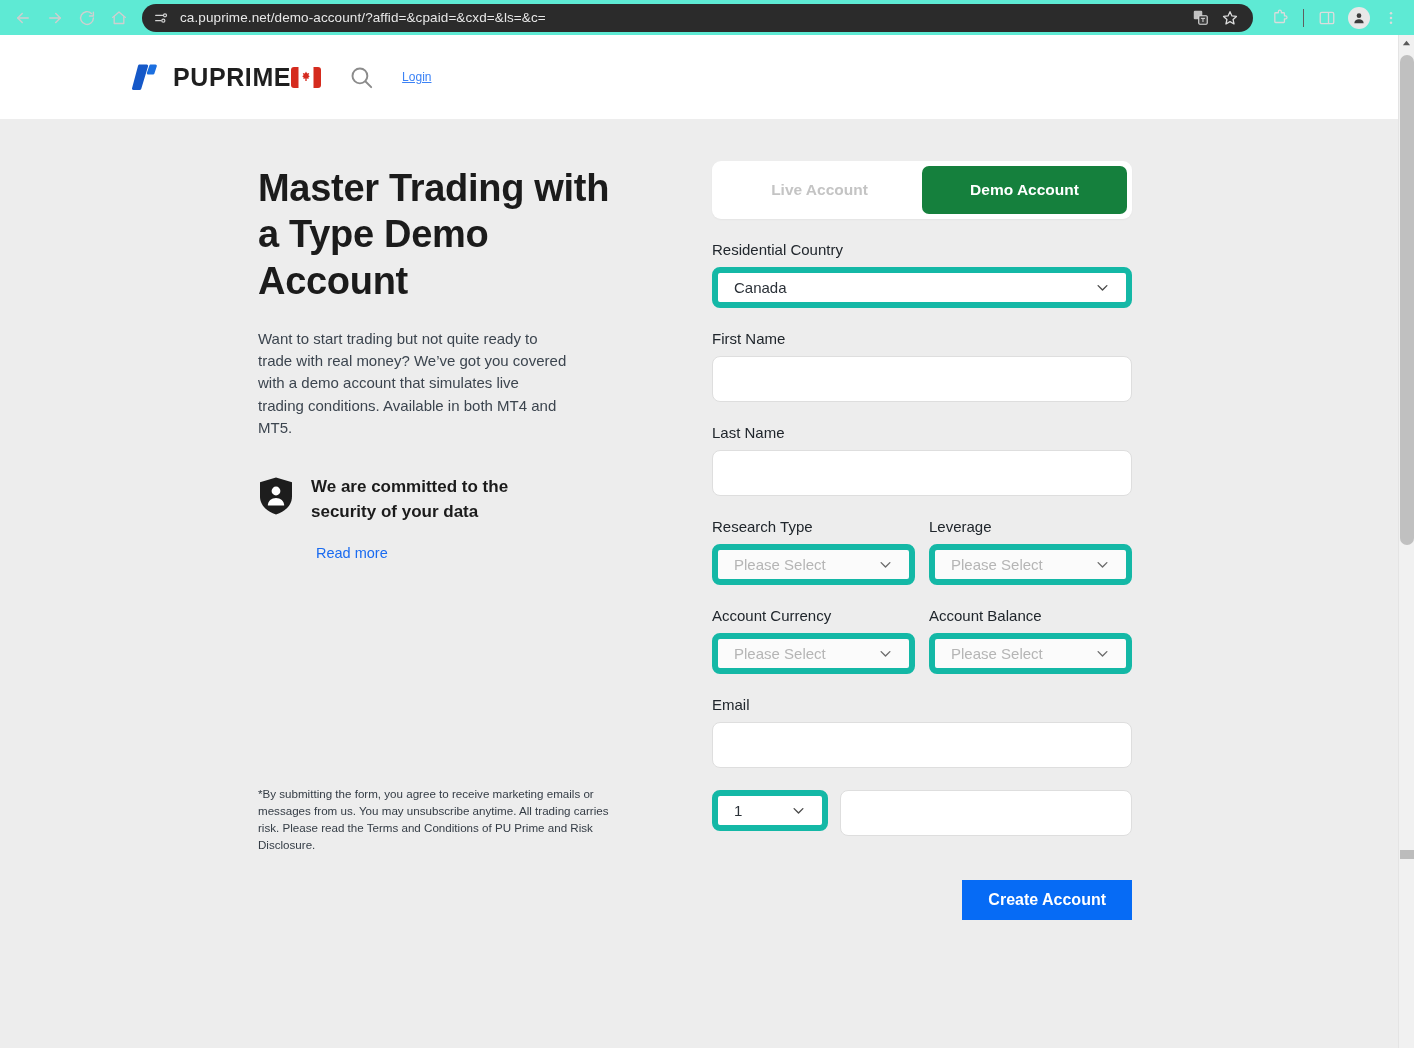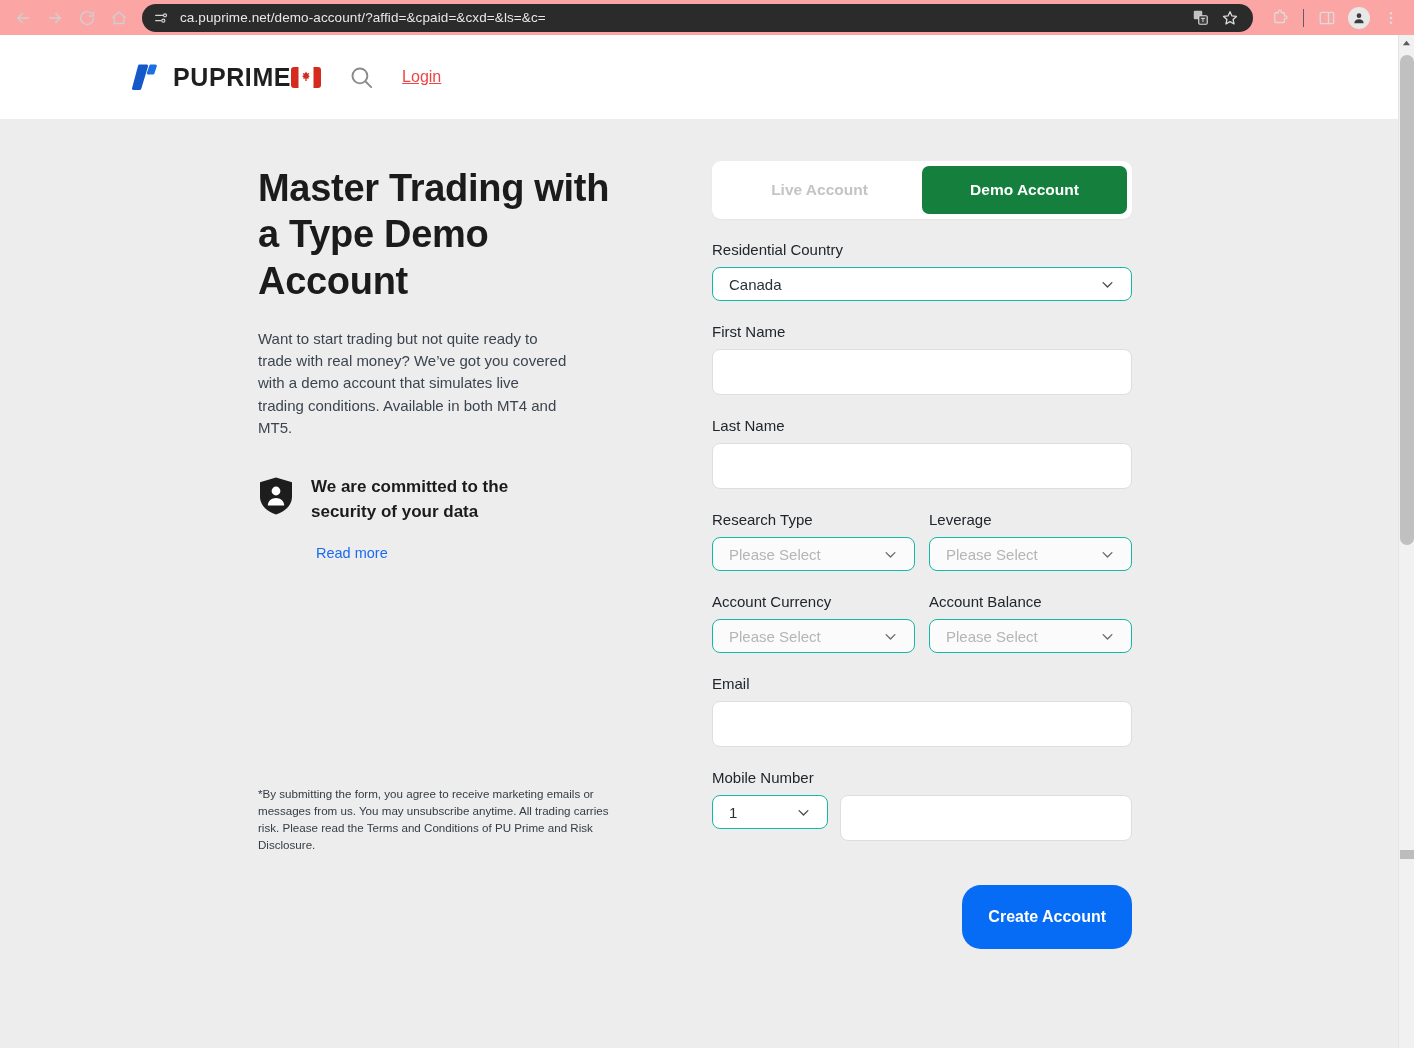--- a/index.html
+++ b/index.html
@@ -6,21 +6,21 @@
   html, body {
     width: 1414px; height: 1048px;
     font-family: "Liberation Sans", sans-serif;
     background: #ededed;
     overflow: hidden;
   }
 
   
   .browser-bar {
     height: 35px;
-    background: #fca5a5;
+    background: #5eead4;
     display: flex;
     align-items: center;
     padding: 0 8px;
     gap: 2px;
   }
   .nav-btn {
     width: 30px; height: 30px;
     display: flex; align-items: center; justify-content: center;
     border-radius: 50%;
     color: #cfcfcf;
@@ -117,21 +117,21 @@
   }
   .nav-spacer-a { width: 24px; }
   .nav-spacer { width: 70px; }
   .header-right {
     display: flex; align-items: center; gap: 27px; flex: none; padding-right: 22px;
   }
   .flag {
     width: 30px; height: 21px; border-radius: 3px; overflow: hidden; display: block;
   }
   .search-ico { color: #8b8b8b; display: flex; }
-  .login-link { font-size: 16px; color: #ef4444; }
+  .login-link { font-size: 12px; color: #3b82f6; }
 
   
   .page-body {
     display: flex;
     width: 1398px;
     padding-left: 258px;
     position: relative;
   }
   .hero {
     width: 398px;
@@ -208,23 +208,23 @@
     background: #ffffff;
     border: 1px solid #dedede;
     border-radius: 8px;
     display: flex;
     align-items: center;
     padding: 0 16px;
     font-size: 15px;
     color: #2b3138;
   }
   .select-box {
-    height: 34px;
+    height: 41px;
     background: #ffffff;
-    border: 1px solid #14b8a6;
+    border: 6px solid #14b8a6;
     border-radius: 8px;
     display: flex;
     align-items: center;
     justify-content: space-between;
     padding: 0 16px;
     font-size: 15px;
     color: #2b3138;
   }
   .select-box.muted { background: #fbfbfb; text-align: center; }
   .select-box.muted .sel-value { color: #b5b5b5; }
@@ -235,22 +235,22 @@
   .row2 .col { flex: 1; }
   .phone-row { display: flex; gap: 12px; }
   .phone-code { width: 116px; flex: none; }
   .phone-num { flex: 1; }
 
   .submit-wrap { display: flex; justify-content: flex-end; margin-top: 44px; }
   .submit-btn {
     background: #066bf5;
     color: #ffffff;
     border: none;
-    border-radius: 19px;
-    height: 64px;
+    border-radius: 0;
+    height: 40px;
     padding: 0 26px;
     font-size: 16px;
     font-weight: bold;
     font-family: "Liberation Sans", sans-serif;
     cursor: pointer;
   }
 
   
   .vscroll {
     position: absolute;
@@ -510,21 +510,20 @@
           </div>
         </div>
       </div>
 
       <div class="field">
         <label class="field-label">Email</label>
         <div class="input-box"></div>
       </div>
 
       <div class="field">
-        <label class="field-label">Mobile Number</label>
         <div class="phone-row">
           <div class="select-box phone-code">
             <span class="sel-value">1</span>
             <span class="chev">
               <svg width="15" height="15" viewBox="0 0 24 24" fill="none" stroke="currentColor" stroke-width="2.2" stroke-linecap="round" stroke-linejoin="round">
                   <path d="M5 9l7 7 7-7"></path>
                 </svg>
             </span>
           </div>
           <div class="input-box phone-num"></div>

